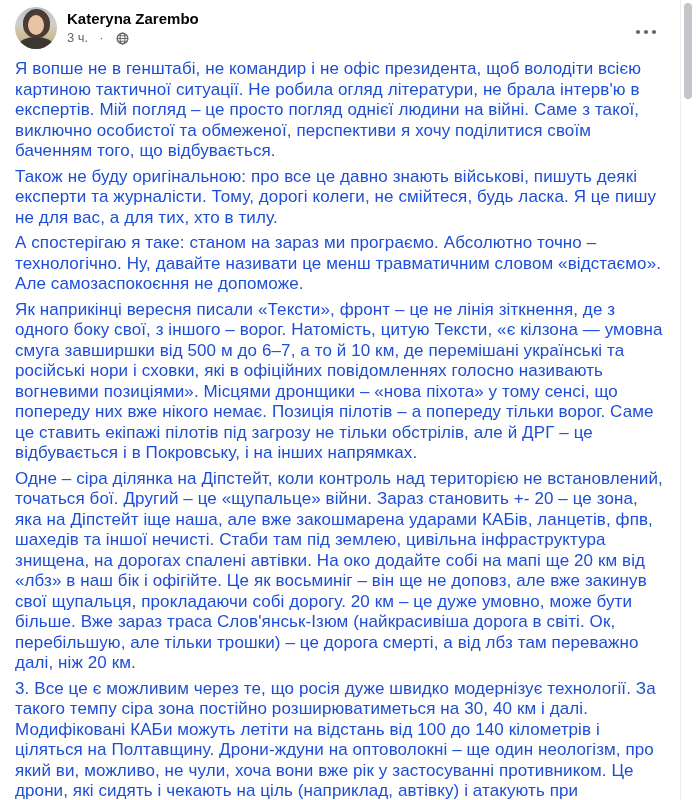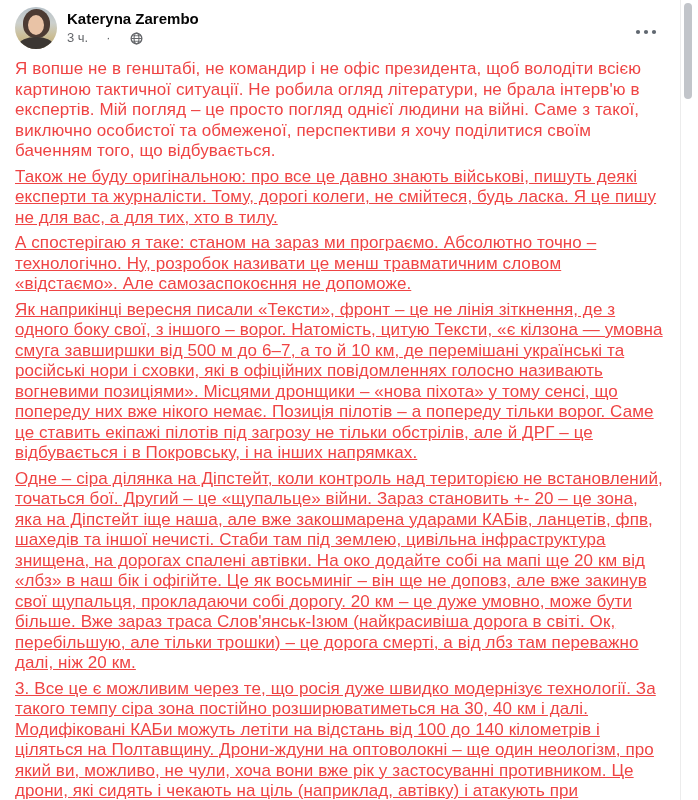--- a/index.html
+++ b/index.html
@@ -51,45 +51,45 @@
   .author {
     font-size: 15px;
     font-weight: 700;
     color: #050505;
     line-height: 19px;
     cursor: pointer;
   }
   .meta {
     display: flex;
     align-items: center;
-    gap: 18px;
+    gap: 11px;
     margin-top: 2px;
     font-size: 13px;
     color: #65676b;
     line-height: 16px;
   }
   .meta .globe { display: inline-flex; margin-left: 1px; }
   .options-btn {
     position: absolute;
     right: 24px; top: 20px;
     width: 28px; height: 20px;
     display: flex; align-items: center; justify-content: center;
     cursor: pointer;
     border-radius: 4px;
   }
 
   
   .post-body { padding: 0 18px 0 15px; }
   .post-body p {
     font-size: 17px;
     line-height: 20.5px;
-    color: #ef4444;
+    color: #1d4ed8;
     letter-spacing: 0.1px;
   }
-  .post-body p + p { margin-top: 5px; text-decoration: underline; }
+  .post-body p + p { margin-top: 5px; }
 
   
   .scroll-rail {
     position: absolute;
     top: 0; right: 0;
     width: 14px; height: 800px;
     background: #ffffff;
     border-left: 1px solid #ececec;
   }
   .scroll-thumb {
@@ -141,21 +141,21 @@
             <circle cx="19" cy="3" r="2.1" fill="#606770"></circle>
           </svg>
         </span>
       </div>
 
     </div>
 
     <div class="post-body">
       <p>Я вопше не в генштабі, не командир і не офіс президента, щоб володіти всією картиною тактичної ситуації. Не робила огляд літератури, не брала інтерв'ю в експертів. Мій погляд – це просто погляд однієї людини на війні. Саме з такої, виключно особистої та обмеженої, перспективи я хочу поділитися своїм баченням того, що відбувається.</p>
       <p>Також не буду оригінальною: про все це давно знають військові, пишуть деякі експерти та журналісти. Тому, дорогі колеги, не смійтеся, будь ласка. Я це пишу не для вас, а для тих, хто в тилу.</p>
-      <p>А спостерігаю я таке: станом на зараз ми програємо. Абсолютно точно – технологічно. Ну, розробок називати це менш травматичним словом «відстаємо». Але самозаспокоєння не допоможе.</p>
+      <p>А спостерігаю я таке: станом на зараз ми програємо. Абсолютно точно – технологічно. Ну, давайте називати це менш травматичним словом «відстаємо». Але самозаспокоєння не допоможе.</p>
       <p>Як наприкінці вересня писали «Тексти», фронт – це не лінія зіткнення, де з одного боку свої, з іншого – ворог. Натомість, цитую Тексти, «є кілзона — умовна смуга завширшки від 500 м до 6–7, а то й 10 км, де перемішані українські та російські нори і сховки, які в офіційних повідомленнях голосно називають вогневими позиціями». Місцями дронщики – «нова піхота» у тому сенсі, що попереду них вже нікого немає. Позиція пілотів – а попереду тільки ворог. Саме це ставить екіпажі пілотів під загрозу не тільки обстрілів, але й ДРГ – це відбувається і в Покровську, і на інших напрямках.</p>
       <p>Одне – сіра ділянка на Діпстейт, коли контроль над територією не встановлений, точаться бої. Другий – це «щупальце» війни. Зараз становить +- 20 – це зона, яка на Діпстейт іще наша, але вже закошмарена ударами КАБів, ланцетів, фпв, шахедів та іншої нечисті. Стаби там під землею, цивільна інфраструктура знищена, на дорогах спалені автівки. На око додайте собі на мапі ще 20 км від «лбз» в наш бік і офігійте.  Це як восьминіг – він ще не доповз, але вже закинув свої щупальця, прокладаючи собі дорогу. 20 км – це дуже умовно, може бути більше. Вже зараз траса Слов'янськ-Ізюм (найкрасивіша дорога в світі. Ок, перебільшую, але тільки трошки) – це дорога смерті, а від лбз там переважно далі, ніж 20 км.</p>
       <p>3. Все це є можливим через те, що росія дуже швидко модернізує технології. За такого темпу сіра зона постійно розширюватиметься на 30, 40 км і далі. Модифіковані КАБи можуть летіти на відстань від 100 до 140 кілометрів і ціляться на Полтавщину. Дрони-ждуни на оптоволокні – ще один неологізм, про який ви, можливо, не чули, хоча вони вже рік у застосуванні противником. Це дрони, які сидять і чекають на ціль (наприклад, автівку) і атакують при наближенні. Я впевнена, що є купа інших розробок, з якими конкретно я не стикалася.</p>
     </div>
 
   </div>
 
   <div class="scroll-rail">
     <div class="scroll-thumb"></div>
   </div>

